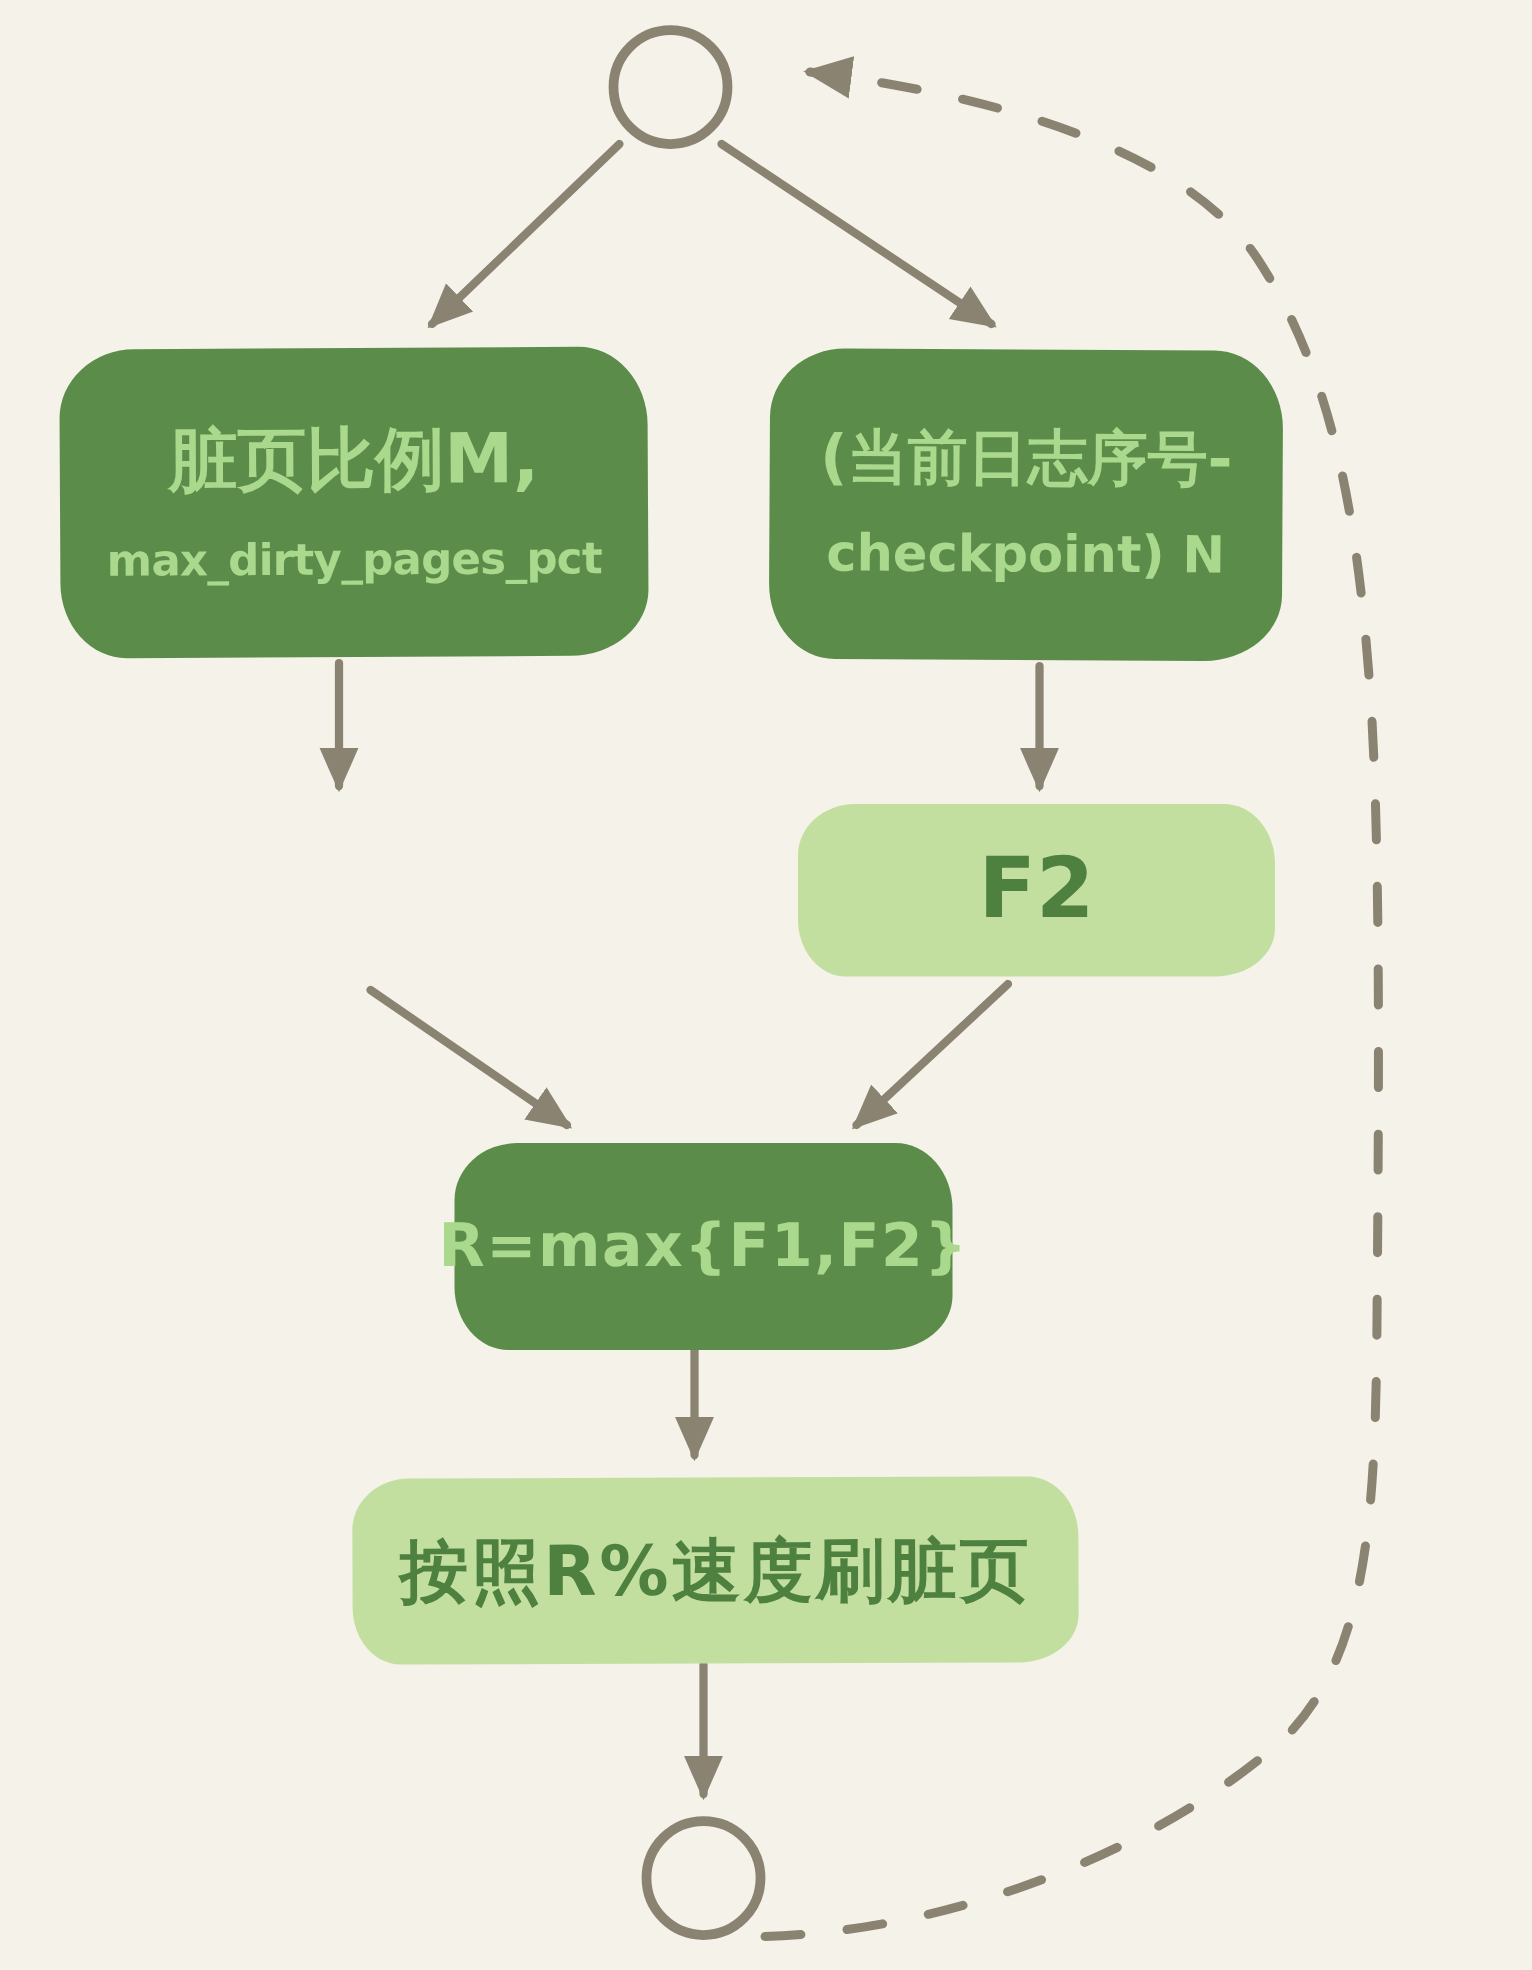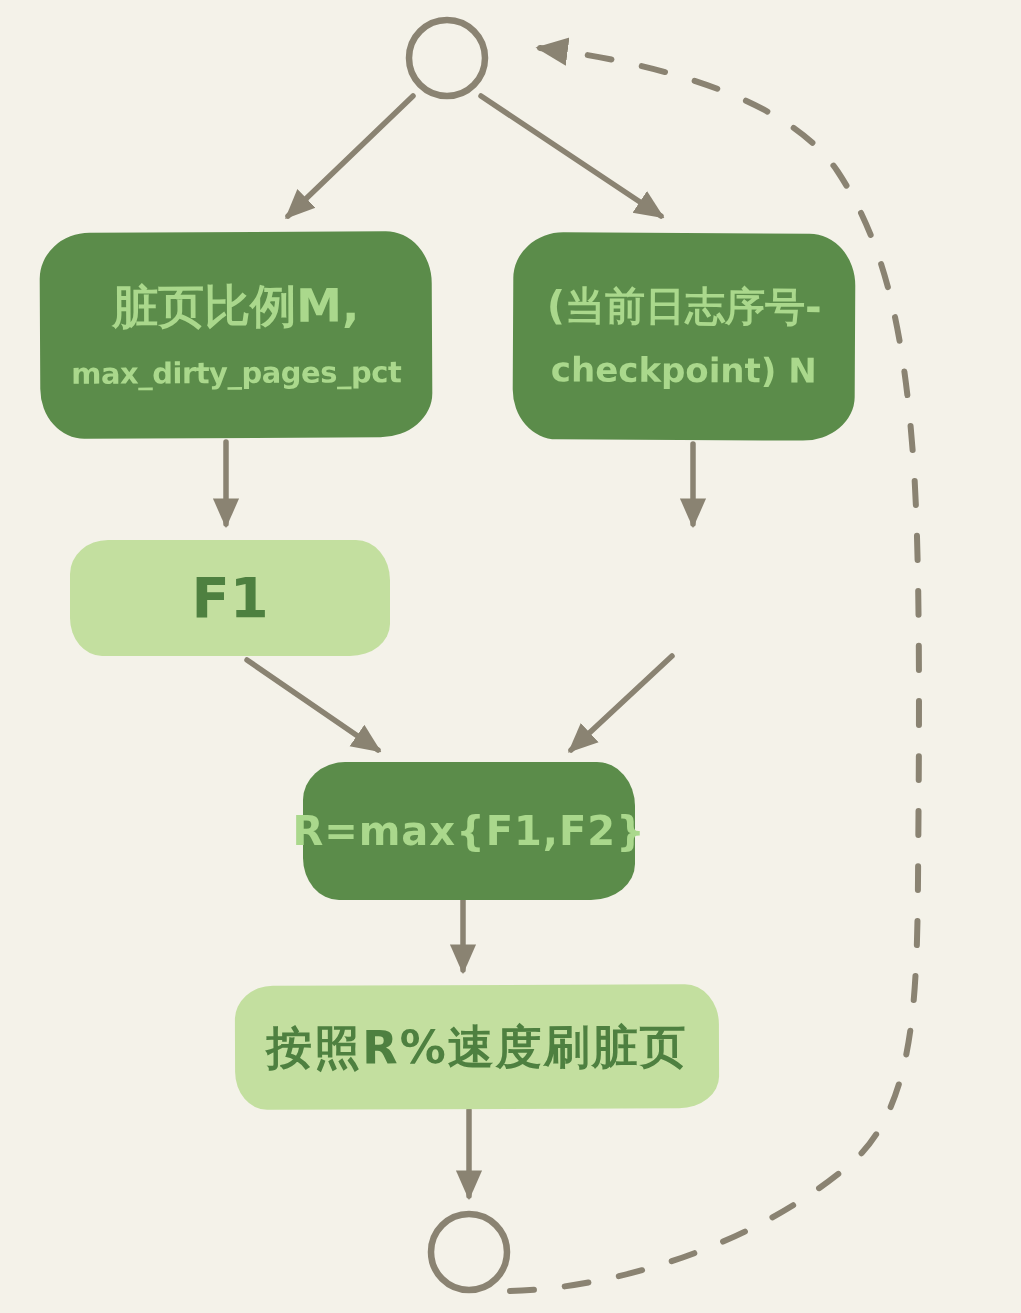--- a/index.html
+++ b/index.html
@@ -88,24 +88,24 @@
   <div class="node dark" id="node-dirty-ratio">
     <div class="line l1">脏页比例M,</div>
     <div class="line l2">max_dirty_pages_pct</div>
   </div>
 
   <div class="node dark" id="node-log-gap">
     <div class="line l1">(当前日志序号-</div>
     <div class="line l2">checkpoint) N</div>
   </div>
 
-  <div class="node light" id="node-f1">
-    <div class="line l1">F1</div>
+
+  <div class="node light" id="node-f2">
+    <div class="line l1">F2</div>
   </div>
-
 
   <div class="node dark" id="node-rmax">
     <div class="line l1">R=max{F1,F2}</div>
   </div>
 
   <div class="node light" id="node-flush">
     <div class="line l1">按照R%速度刷脏页</div>
   </div>
 
 </div>

